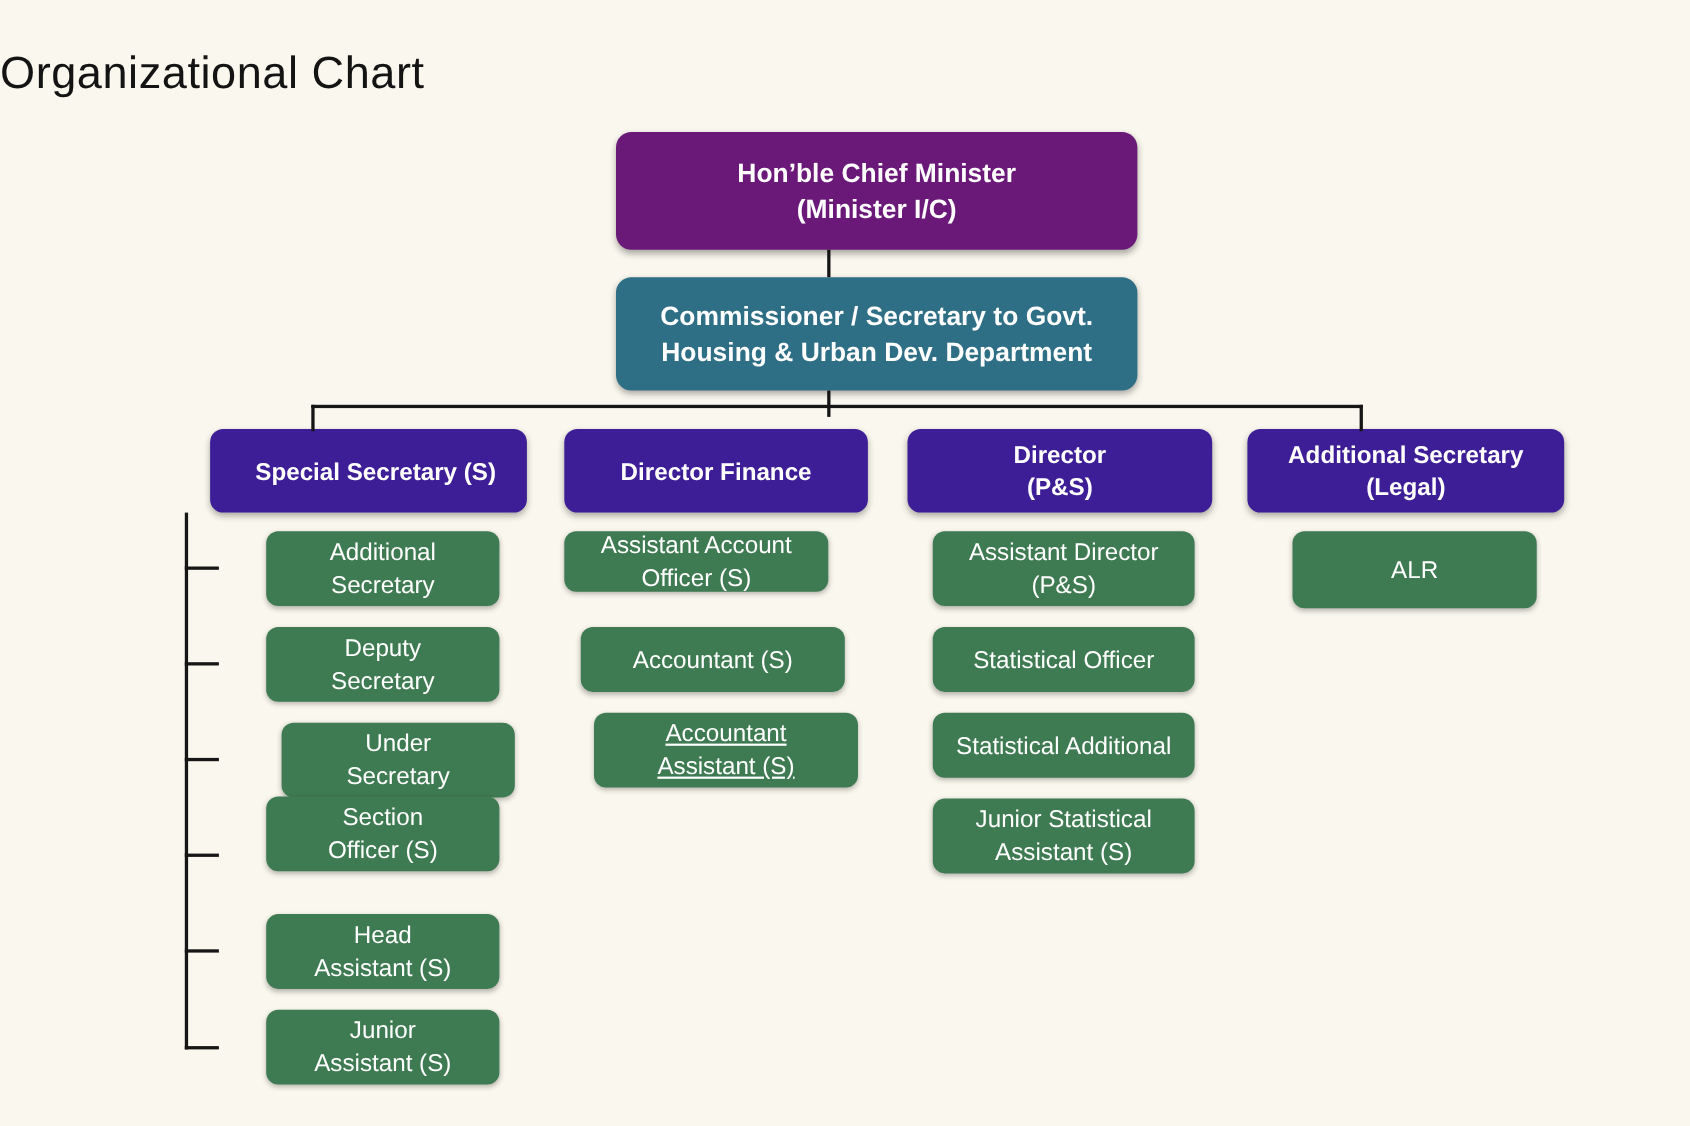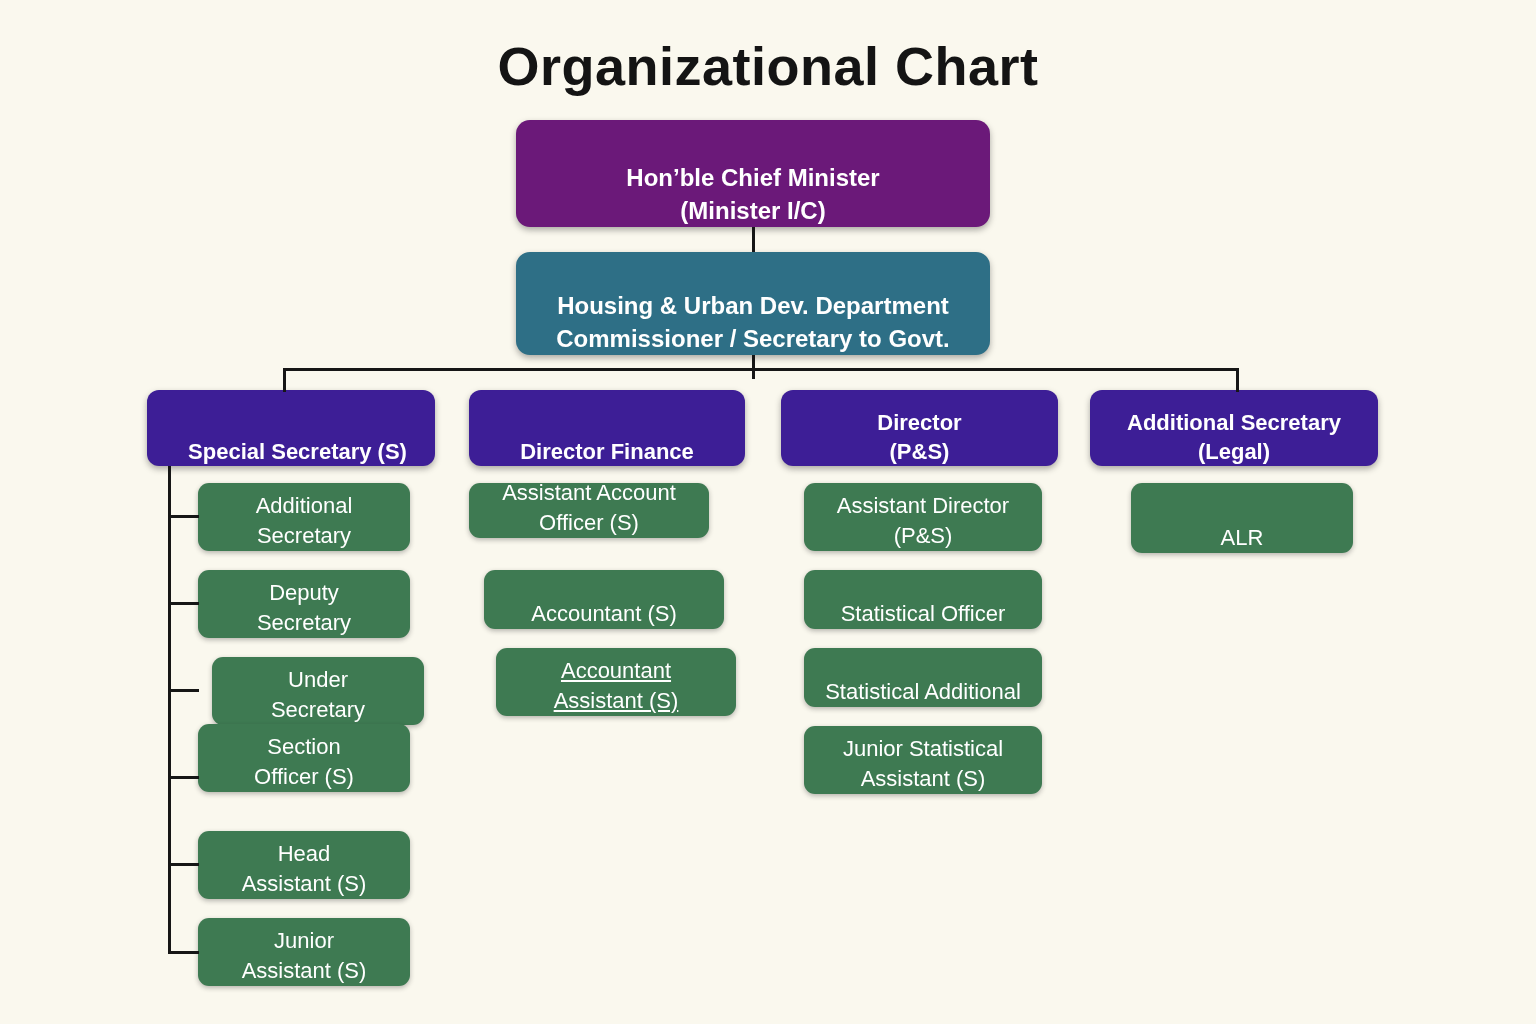--- a/index.html
+++ b/index.html
@@ -15,37 +15,37 @@
     background: var(--bg, #FAF8EE);
     overflow: hidden;
     margin: 0 auto;
   }
   .title {
     position: absolute;
     left: 0;
     right: 0;
     top: 42px;
     margin: 0;
-    text-align: center;
-    font-size: 54px;
+    font-size: 41px;
     line-height: 48px;
-    font-weight: 700;
+    font-weight: 400;
     letter-spacing: 0.5px;
     color: var(--title-text, #141414);
   }
   .node {
     position: absolute;
     display: flex;
     flex-direction: column;
     align-items: center;
-    justify-content: flex-end;
+    justify-content: center;
     box-sizing: border-box;
     color: var(--box-text, #fff);
     text-align: center;
     box-shadow: 0 3px 6px rgba(25, 25, 25, 0.35);
+    margin-left: 44px;
   }
   .node .line { display: block; }
   .node--purple {
     background: var(--top-box, #6B1979);
     border-radius: 14px;
     font-size: 24px;
     font-weight: 700;
     line-height: 33px;
   }
   .node--teal {
@@ -79,22 +79,22 @@
 <body>
 
 <div class="canvas" style="--bg: #FAF8EE; --top-box: #6B1979; --secondary-box: #2E6F86; --branch-header: #3D1E96; --child-box: #3E7A52; --connector: #161616; --box-text: #FFFFFF; --title-text: #141414;">
   <h1 class="title">Organizational Chart</h1>
   <div id="nodes-layer">
       <div class="node node--purple" style="left: 516px; top: 120px; width: 474px; height: 107px;">
         <span class="line">Hon’ble Chief Minister</span>
         <span class="line">(Minister I/C)</span>
       </div>
       <div class="node node--teal" style="left: 516px; top: 252px; width: 474px; height: 103px;">
+        <span class="line">Commissioner / Secretary to Govt.</span>
         <span class="line">Housing &amp; Urban Dev. Department</span>
-        <span class="line">Commissioner / Secretary to Govt.</span>
       </div>
       <div class="node node--indigo" style="left: 147px; top: 390px; width: 288px; height: 76px; padding-left: 13px;">
         <span class="line">Special Secretary (S)</span>
       </div>
       <div class="node node--green" style="left: 198px; top: 483px; width: 212px; height: 68px;">
         <span class="line">Additional</span>
         <span class="line">Secretary</span>
       </div>
       <div class="node node--green" style="left: 198px; top: 570px; width: 212px; height: 68px;">
         <span class="line">Deputy</span>

